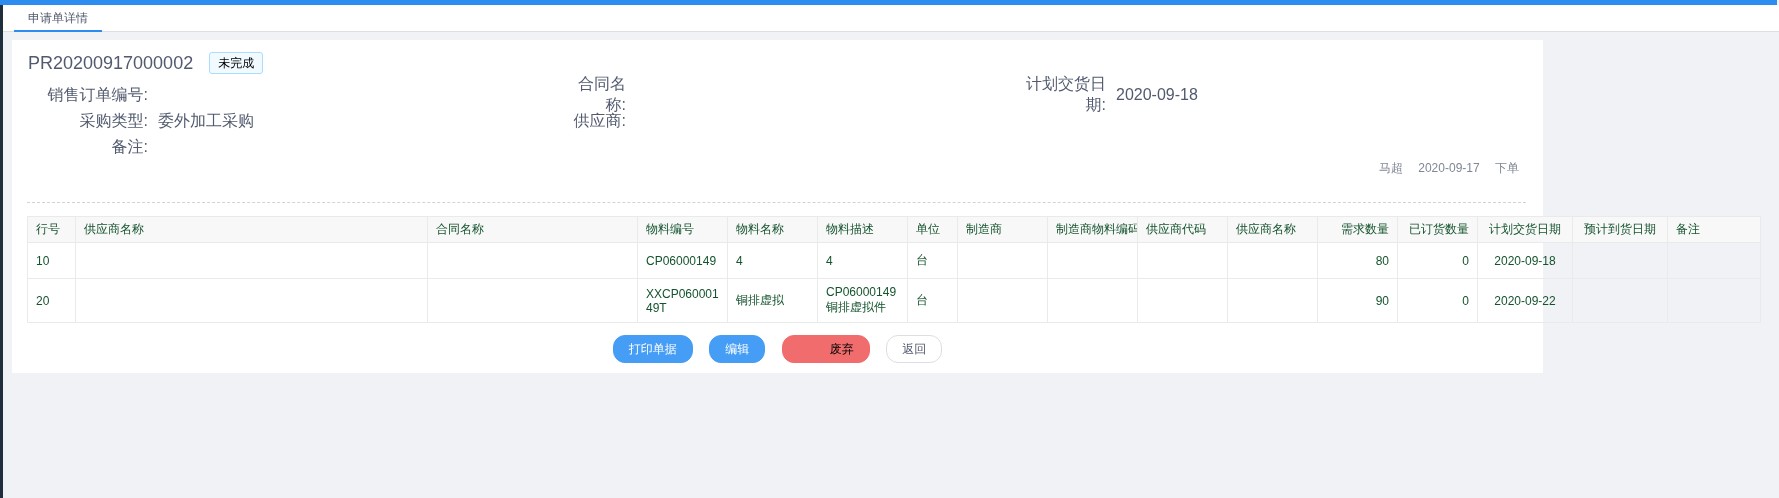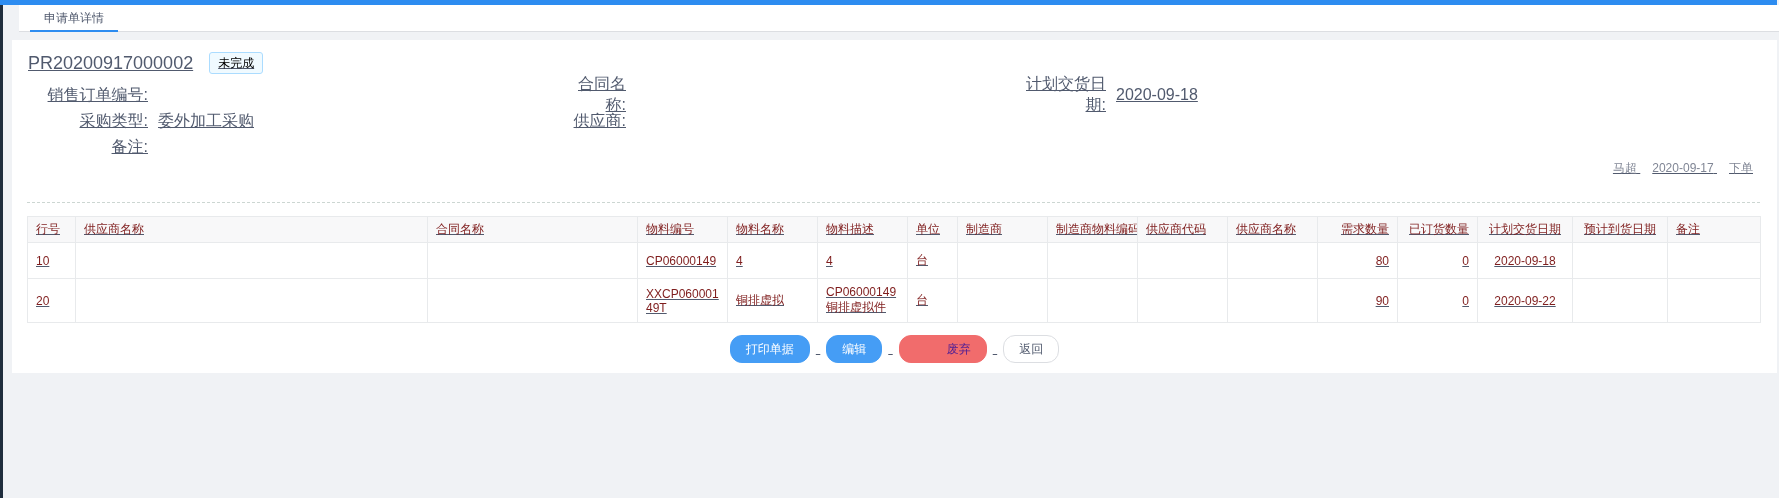--- a/index.html
+++ b/index.html
@@ -12,36 +12,35 @@
   }
   .topbar {
     position: absolute; left: 0; top: 0; width: 1777px; height: 5px;
     background: #2d8cf0;
   }
   .side-strip {
     position: absolute; left: 0; top: 5px; width: 3px; height: 493px;
     background: #1f2d3d;
   }
   .tabbar {
-    position: absolute; left: 19px; top: 5px; right: 0; height: 27px;
+    position: absolute; left: 3px; top: 5px; right: 0; height: 27px;
     background: #fff;
     border-bottom: 1px solid #dcdee2;
   }
   .tab {
     position: absolute; left: 11px; top: 0; height: 27px;
     padding: 0 14px;
     font-size: 12px; line-height: 26px; color: #515a6e;
     background: #fff;
     border-bottom: 2px solid #2d8cf0;
     cursor: pointer;
   }
   .card {
-    position: absolute; left: 12px; top: 40px; width: 1765px; height: 333px;
+    position: absolute; left: 12px; top: 40px; width: 1531px; height: 333px;
     background: #fff;
-    text-decoration: underline;
   }
   .title-row {
     margin: 10px 0 0 16px;
     height: 26px;
     display: flex; align-items: center;
   }
   .title {
     font-size: 18px; color: #515a6e;
   }
   .badge {
@@ -76,21 +75,21 @@
   .dashed {
     margin: 26px 17px 0 15px;
     border-top: 1px dashed #ccd6d2;
   }
   .detail-table {
     margin: 13px 8px 0 15px;
     width: 1733px;
     border-collapse: collapse;
     table-layout: fixed;
     font-size: 12px;
-    color: #7f1d1d;
+    color: #14532d;
   }
   .detail-table th, .detail-table td {
     border: 1px solid #e8eaec;
     padding: 4px 8px;
     text-align: left;
     font-weight: normal;
     word-break: break-all;
     overflow: hidden;
   }
   .detail-table thead th {
@@ -112,21 +111,21 @@
     padding: 0 15px;
     margin: 0 6px;
     font-size: 12px;
     border-radius: 12px;
     border: 1px solid transparent;
     cursor: pointer;
     vertical-align: middle;
     font-family: inherit;
   }
   .btn.primary { background: #459df5; border-color: #459df5; color: #fff; }
-  .btn.danger  { background: #f16c6c; border-color: #f16c6c; color: #4c1d95; padding-left: 47px; }
+  .btn.danger  { background: #f16c6c; border-color: #f16c6c; color: #000000; padding-left: 47px; }
   .btn.plain   { background: #fff; border-color: #dcdee2; color: #515a6e; }
 </style>
 </head>
 <body>
 
 <div class="topbar"></div>
 <div class="side-strip"></div>
 
 <div class="tabbar">
   <div class="tab">申请单详情</div>

